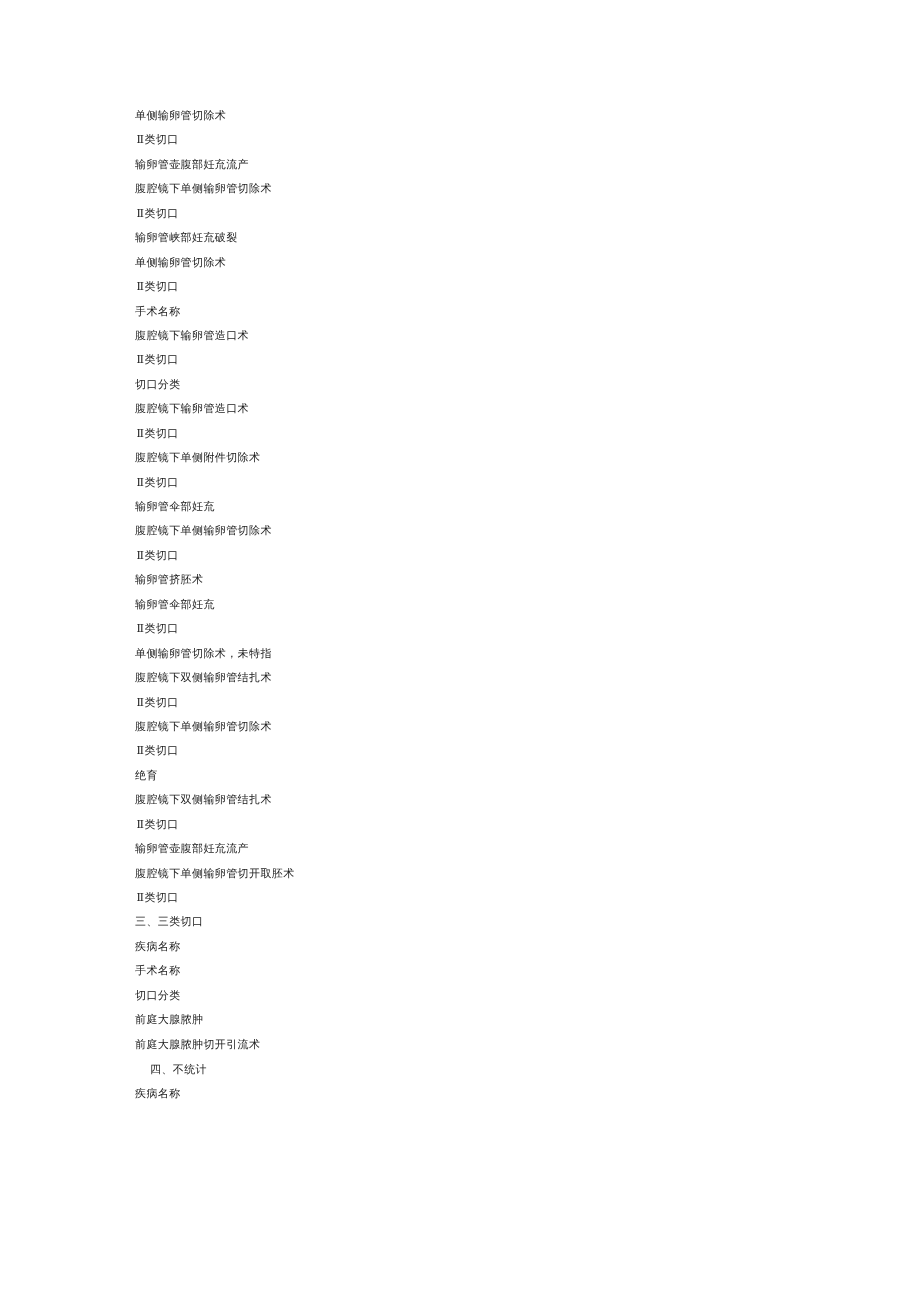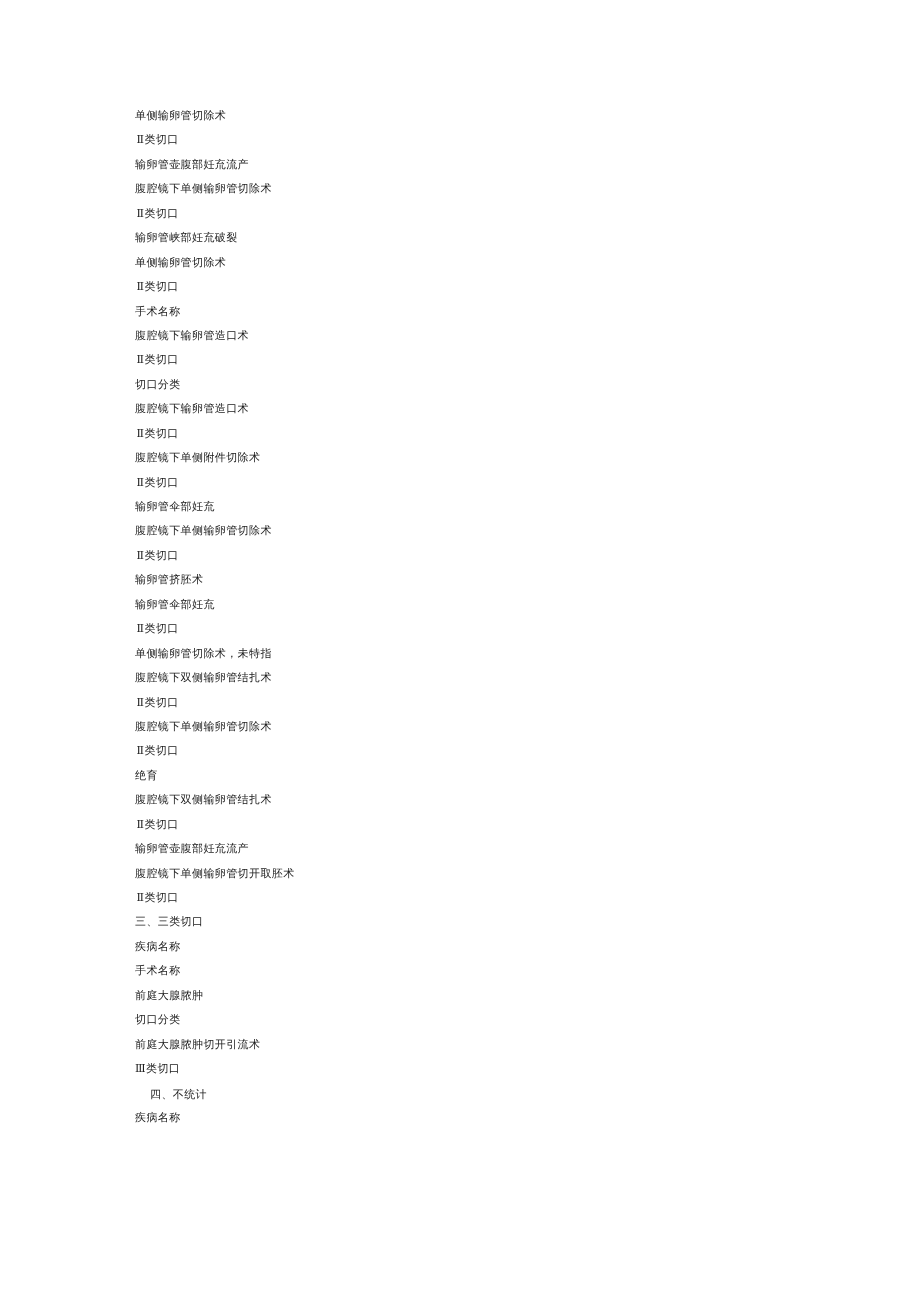--- a/index.html
+++ b/index.html
@@ -90,20 +90,19 @@
       <div class="line indent-roman">Ⅱ类切口</div>
       <div class="line">绝育</div>
       <div class="line">腹腔镜下双侧输卵管结扎术</div>
       <div class="line indent-roman">Ⅱ类切口</div>
       <div class="line">输卵管壶腹部妊㐬流产</div>
       <div class="line">腹腔镜下单侧输卵管切开取胚术</div>
       <div class="line indent-roman">Ⅱ类切口</div>
       <div class="line">三、三类切口</div>
       <div class="line">疾病名称</div>
       <div class="line">手术名称</div>
+      <div class="line">切口分类</div>
       <div class="line">前庭大腺脓肿</div>
-      <div class="line">切口分类</div>
       <div class="line">前庭大腺脓肿切开引流术</div>
-      <div class="line">Ⅲ类切口</div>
       <div class="line indent-one">四、不统计</div>
       <div class="line">疾病名称</div>
     </div>
 </div>
 
 </body></html>

